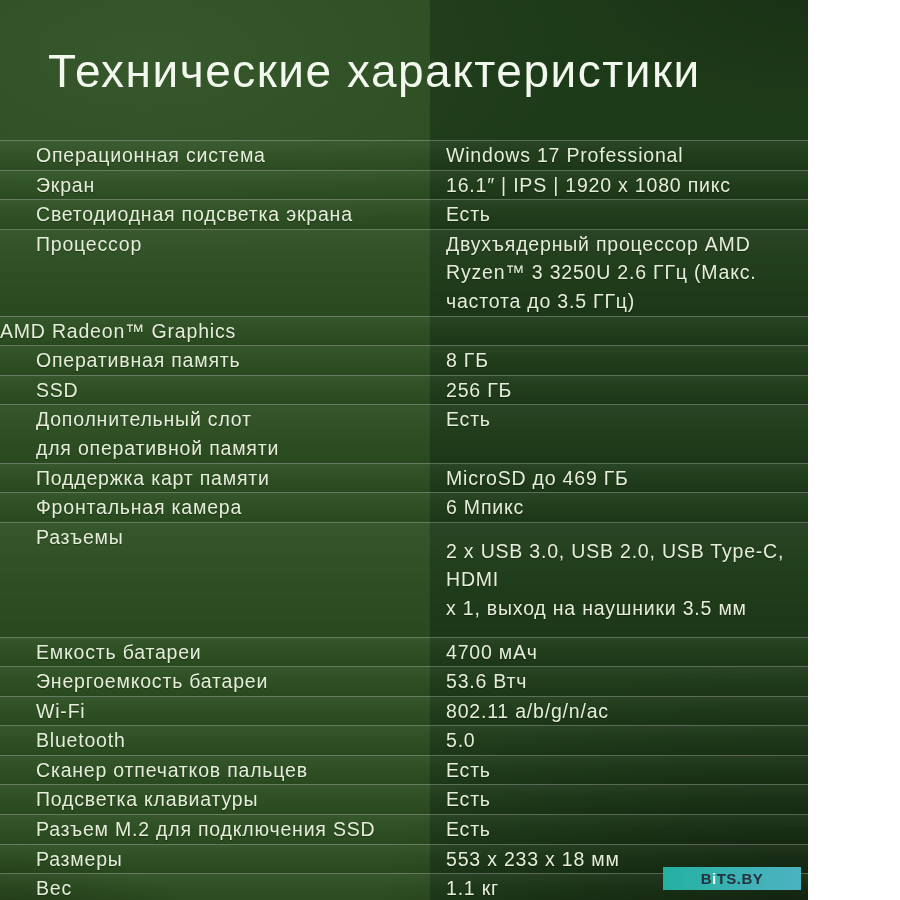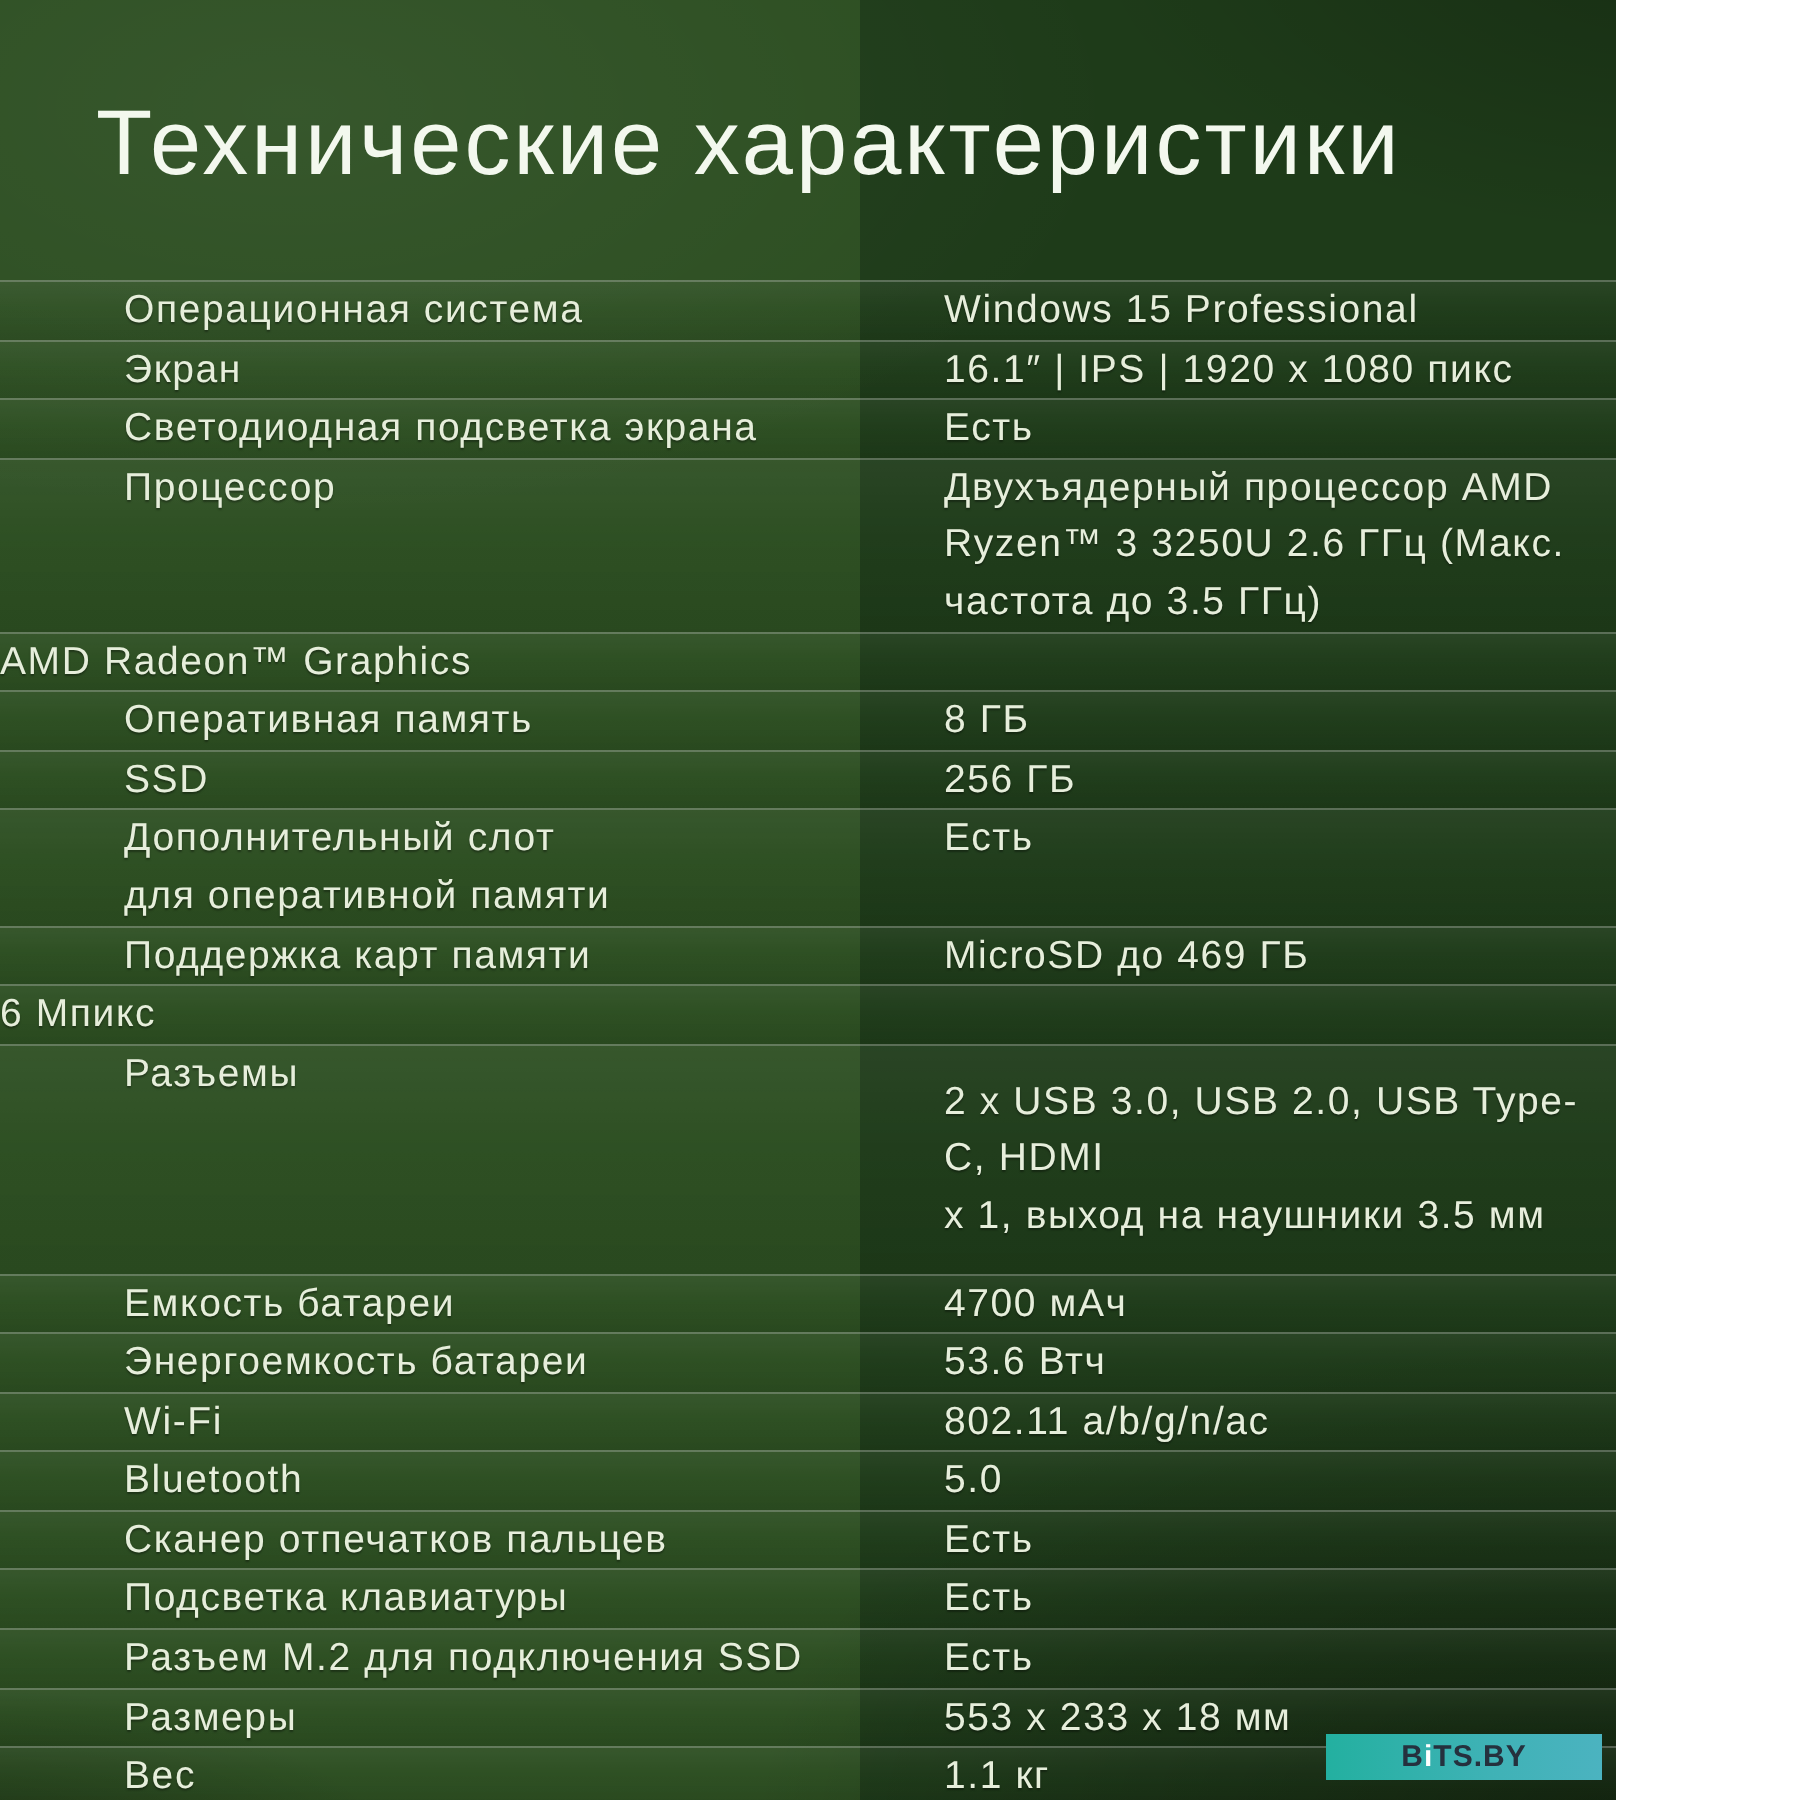--- a/index.html
+++ b/index.html
@@ -39,21 +39,21 @@
   .row {
     display: flex;
     align-items: flex-start;
     min-height: 28.6px;
     border-top: 1px solid rgba(255,255,255,0.28);
     background: linear-gradient(180deg, rgba(255,255,255,0.05) 0%, rgba(255,255,255,0.012) 45%, rgba(0,0,0,0.07) 100%);
     box-sizing: border-box;
   }
   .row .label {
     width: 410px;
-    padding-left: 62px;
+    padding-left: 36px;
     box-sizing: content-box;
     flex: 0 0 auto;
   }
   .row .value { flex: 1 1 auto; }
   .row .label, .row .value {
     font-size: 19.5px;
     line-height: 28.6px;
     letter-spacing: 0.8px;
     color: #e6eedb;
     white-space: pre-line;
@@ -76,21 +76,21 @@
 </head>
 <body>
 
 <div class="poster">
 
   <div class="page-title">Технические характеристики</div>
 
   <div class="spec-table">
     <div class="row">
       <div class="label">Операционная система</div>
-      <div class="value">Windows 15 Professional</div>
+      <div class="value">Windows 17 Professional</div>
     </div>
     <div class="row">
       <div class="label">Экран</div>
       <div class="value">16.1″  |  IPS  |  1920 x 1080 пикс</div>
     </div>
     <div class="row">
       <div class="label">Светодиодная подсветка экрана</div>
       <div class="value">Есть</div>
     </div>
     <div class="row">
@@ -113,20 +113,21 @@
     <div class="row">
       <div class="label">Дополнительный слот
 для оперативной памяти</div>
       <div class="value">Есть</div>
     </div>
     <div class="row">
       <div class="label">Поддержка карт памяти</div>
       <div class="value">MicroSD до 469 ГБ</div>
     </div>
     <div class="row">
+      <div class="label">Фронтальная камера</div>
       <div class="value">6 Мпикс</div>
     </div>
     <div class="row row-ports">
       <div class="label">Разъемы</div>
       <div class="value">2 x USB 3.0, USB 2.0, USB Type-C, HDMI
 x 1, выход на наушники 3.5 мм</div>
     </div>
     <div class="row">
       <div class="label">Емкость батареи</div>
       <div class="value">4700 мАч</div>

